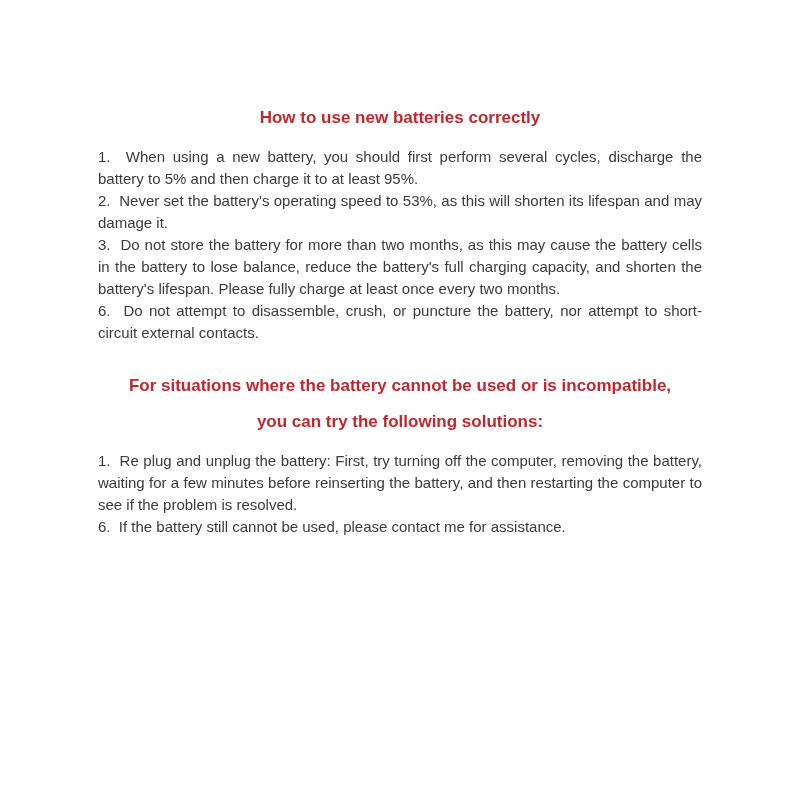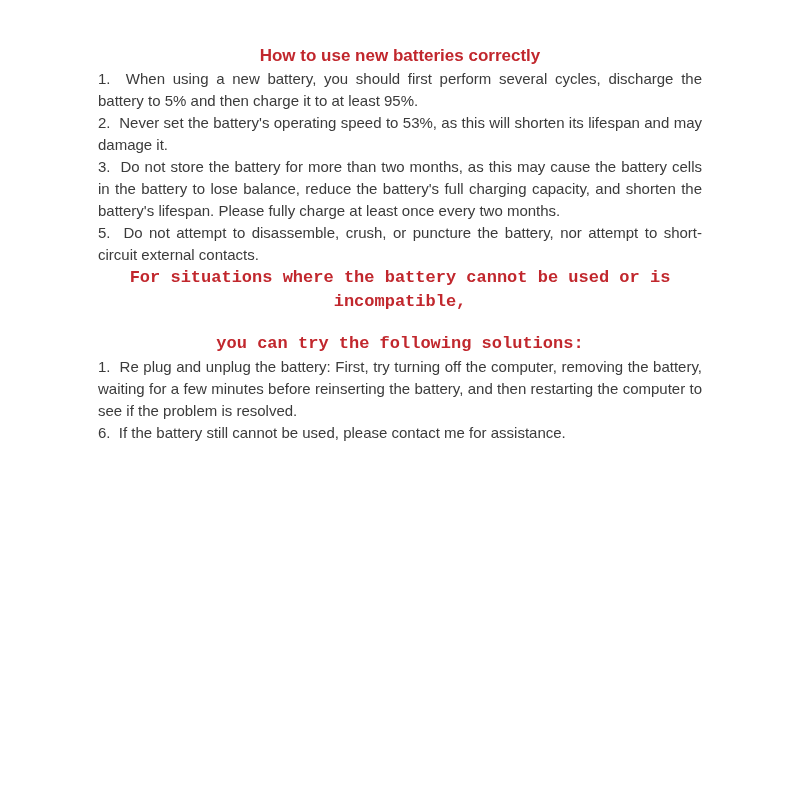--- a/index.html
+++ b/index.html
@@ -10,39 +10,39 @@
   body {
     width: 800px;
     height: 800px;
     font-family: "Liberation Sans", sans-serif;
     overflow: hidden;
   }
   .page {
     box-sizing: border-box;
     width: 800px;
     height: 800px;
-    padding: 44px 98px 0 98px;
+    padding: 106px 98px 0 98px;
     background: #ffffff;
   }
   .heading {
     margin: 0;
     font-size: 17px;
     line-height: 24px;
     font-weight: bold;
     text-align: center;
     color: #c1272d;
   }
   .heading.second {
-    font-family: Liberation Mono, monospace;
+    margin-top: 30px;
   }
   .heading.third {
-    margin-top: 18px;
-    font-family: Liberation Mono, monospace;
+    margin-top: 12px;
   }
   .body-block {
+    margin-top: 16px;
   }
   .para {
     margin: 0;
     font-size: 15px;
     line-height: 22px;
     color: #3b3b3b;
     text-align: justify;
     white-space: pre-wrap;
   }
 </style>
@@ -50,21 +50,21 @@
 <body>
 
 <main class="page">
 
   <h1 class="heading">How to use new batteries correctly</h1>
 
   <div class="body-block">
     <p class="para">1.  When using a new battery, you should first perform several cycles, discharge the battery to 5% and then charge it to at least 95%.</p>
     <p class="para">2.  Never set the battery's operating speed to 53%, as this will shorten its lifespan and may damage it.</p>
     <p class="para">3.  Do not store the battery for more than two months, as this may cause the battery cells in the battery to lose balance, reduce the battery's full charging capacity, and shorten the battery's lifespan. Please fully charge at least once every two months.</p>
-    <p class="para">5.  Do not attempt to disassemble, crush, or puncture the battery, nor attempt to short-circuit external contacts.</p>
+    <p class="para">6.  Do not attempt to disassemble, crush, or puncture the battery, nor attempt to short-circuit external contacts.</p>
   </div>
 
   <h2 class="heading second">For situations where the battery cannot be used or is incompatible,</h2>
 
   <h2 class="heading third">you can try the following solutions:</h2>
 
   <div class="body-block">
     <p class="para">1.  Re plug and unplug the battery: First, try turning off the computer, removing the battery, waiting for a few minutes before reinserting the battery, and then restarting the computer to see if the problem is resolved.</p>
     <p class="para">6.  If the battery still cannot be used, please contact me for assistance.</p>
   </div>

